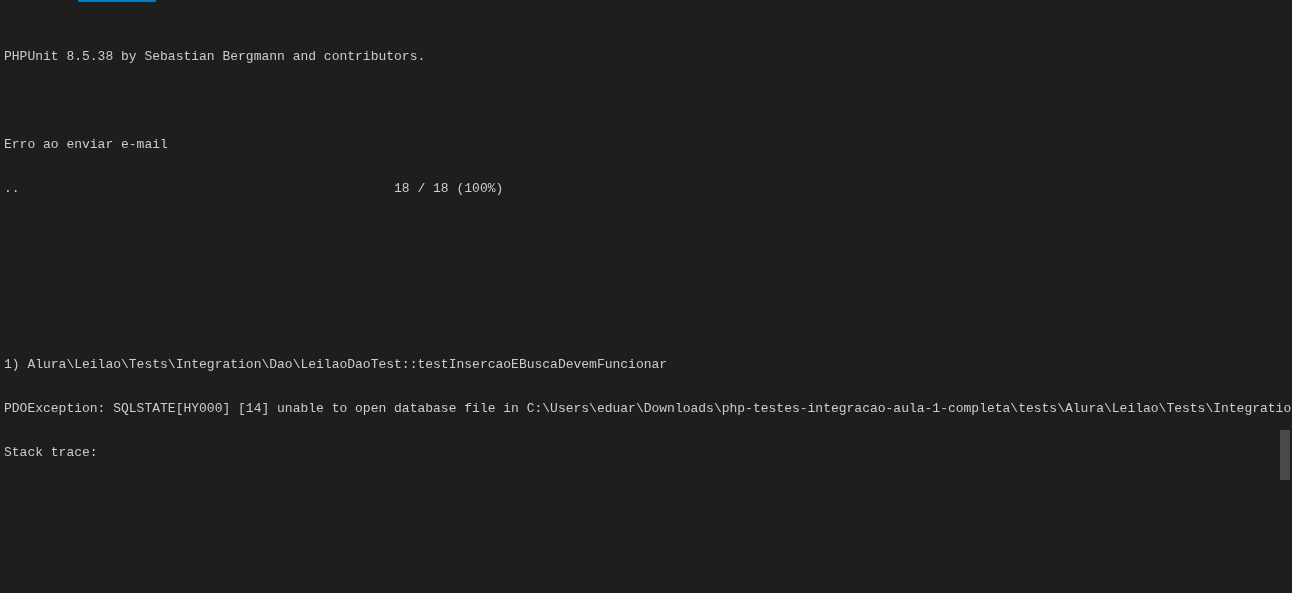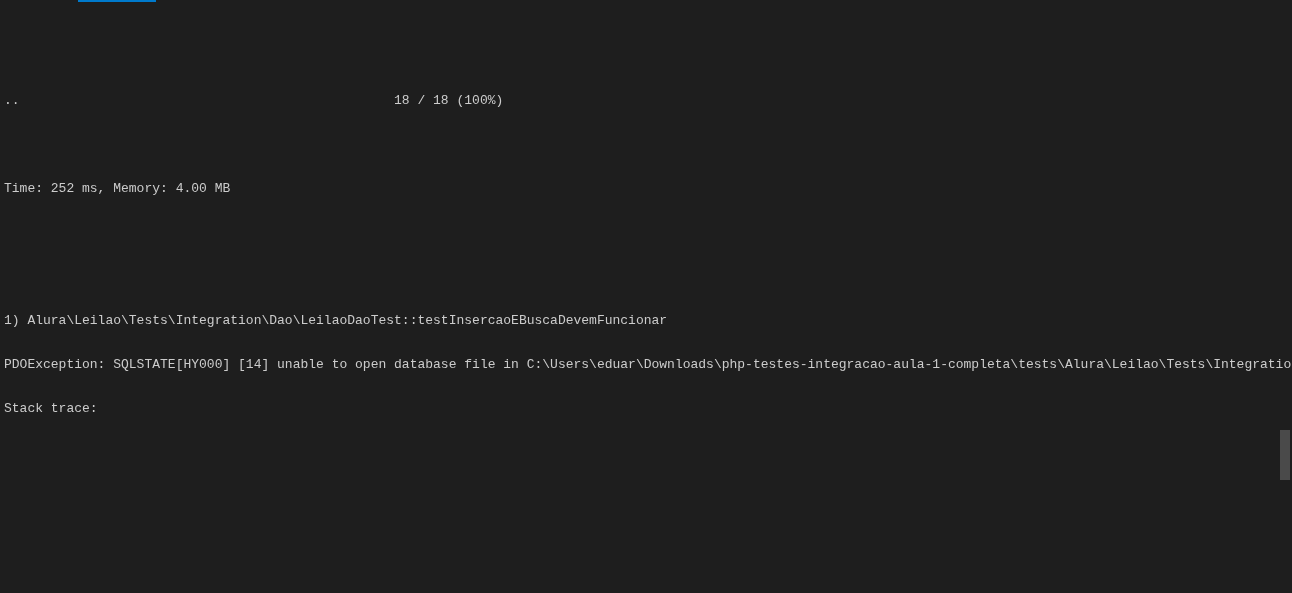--- a/index.html
+++ b/index.html
@@ -45,24 +45,25 @@
     .line {
       display: block;
       min-height: 22px;
     }
   </style>
 </head>
 <body>
 
 <div class="terminal">
 <div class="tab-indicator"></div>
+<span class="line">PHPUnit 8.5.38 by Sebastian Bergmann and contributors.</span>
 <span class="line"> </span>
+<span class="line">Erro ao enviar e-mail</span>
 <span class="line">..                                                18 / 18 (100%)</span>
 <span class="line"> </span>
-<span class="line">Time: 252 ms, Memory: 4.00 MB</span>
 <span class="line"> </span>
 <span class="line"> </span>
 <span class="line">1) Alura\Leilao\Tests\Integration\Dao\LeilaoDaoTest::testInsercaoEBuscaDevemFuncionar</span>
 <span class="line">PDOException: SQLSTATE[HY000] [14] unable to open database file in C:\Users\eduar\Downloads\php-testes-integracao-aula-1-completa\tests\Alura\Leilao\Tests\Integration\Dao\LeilaoDaoTest.php:14</span>
 <span class="line">Stack trace:</span>
 
 
 
 
 

